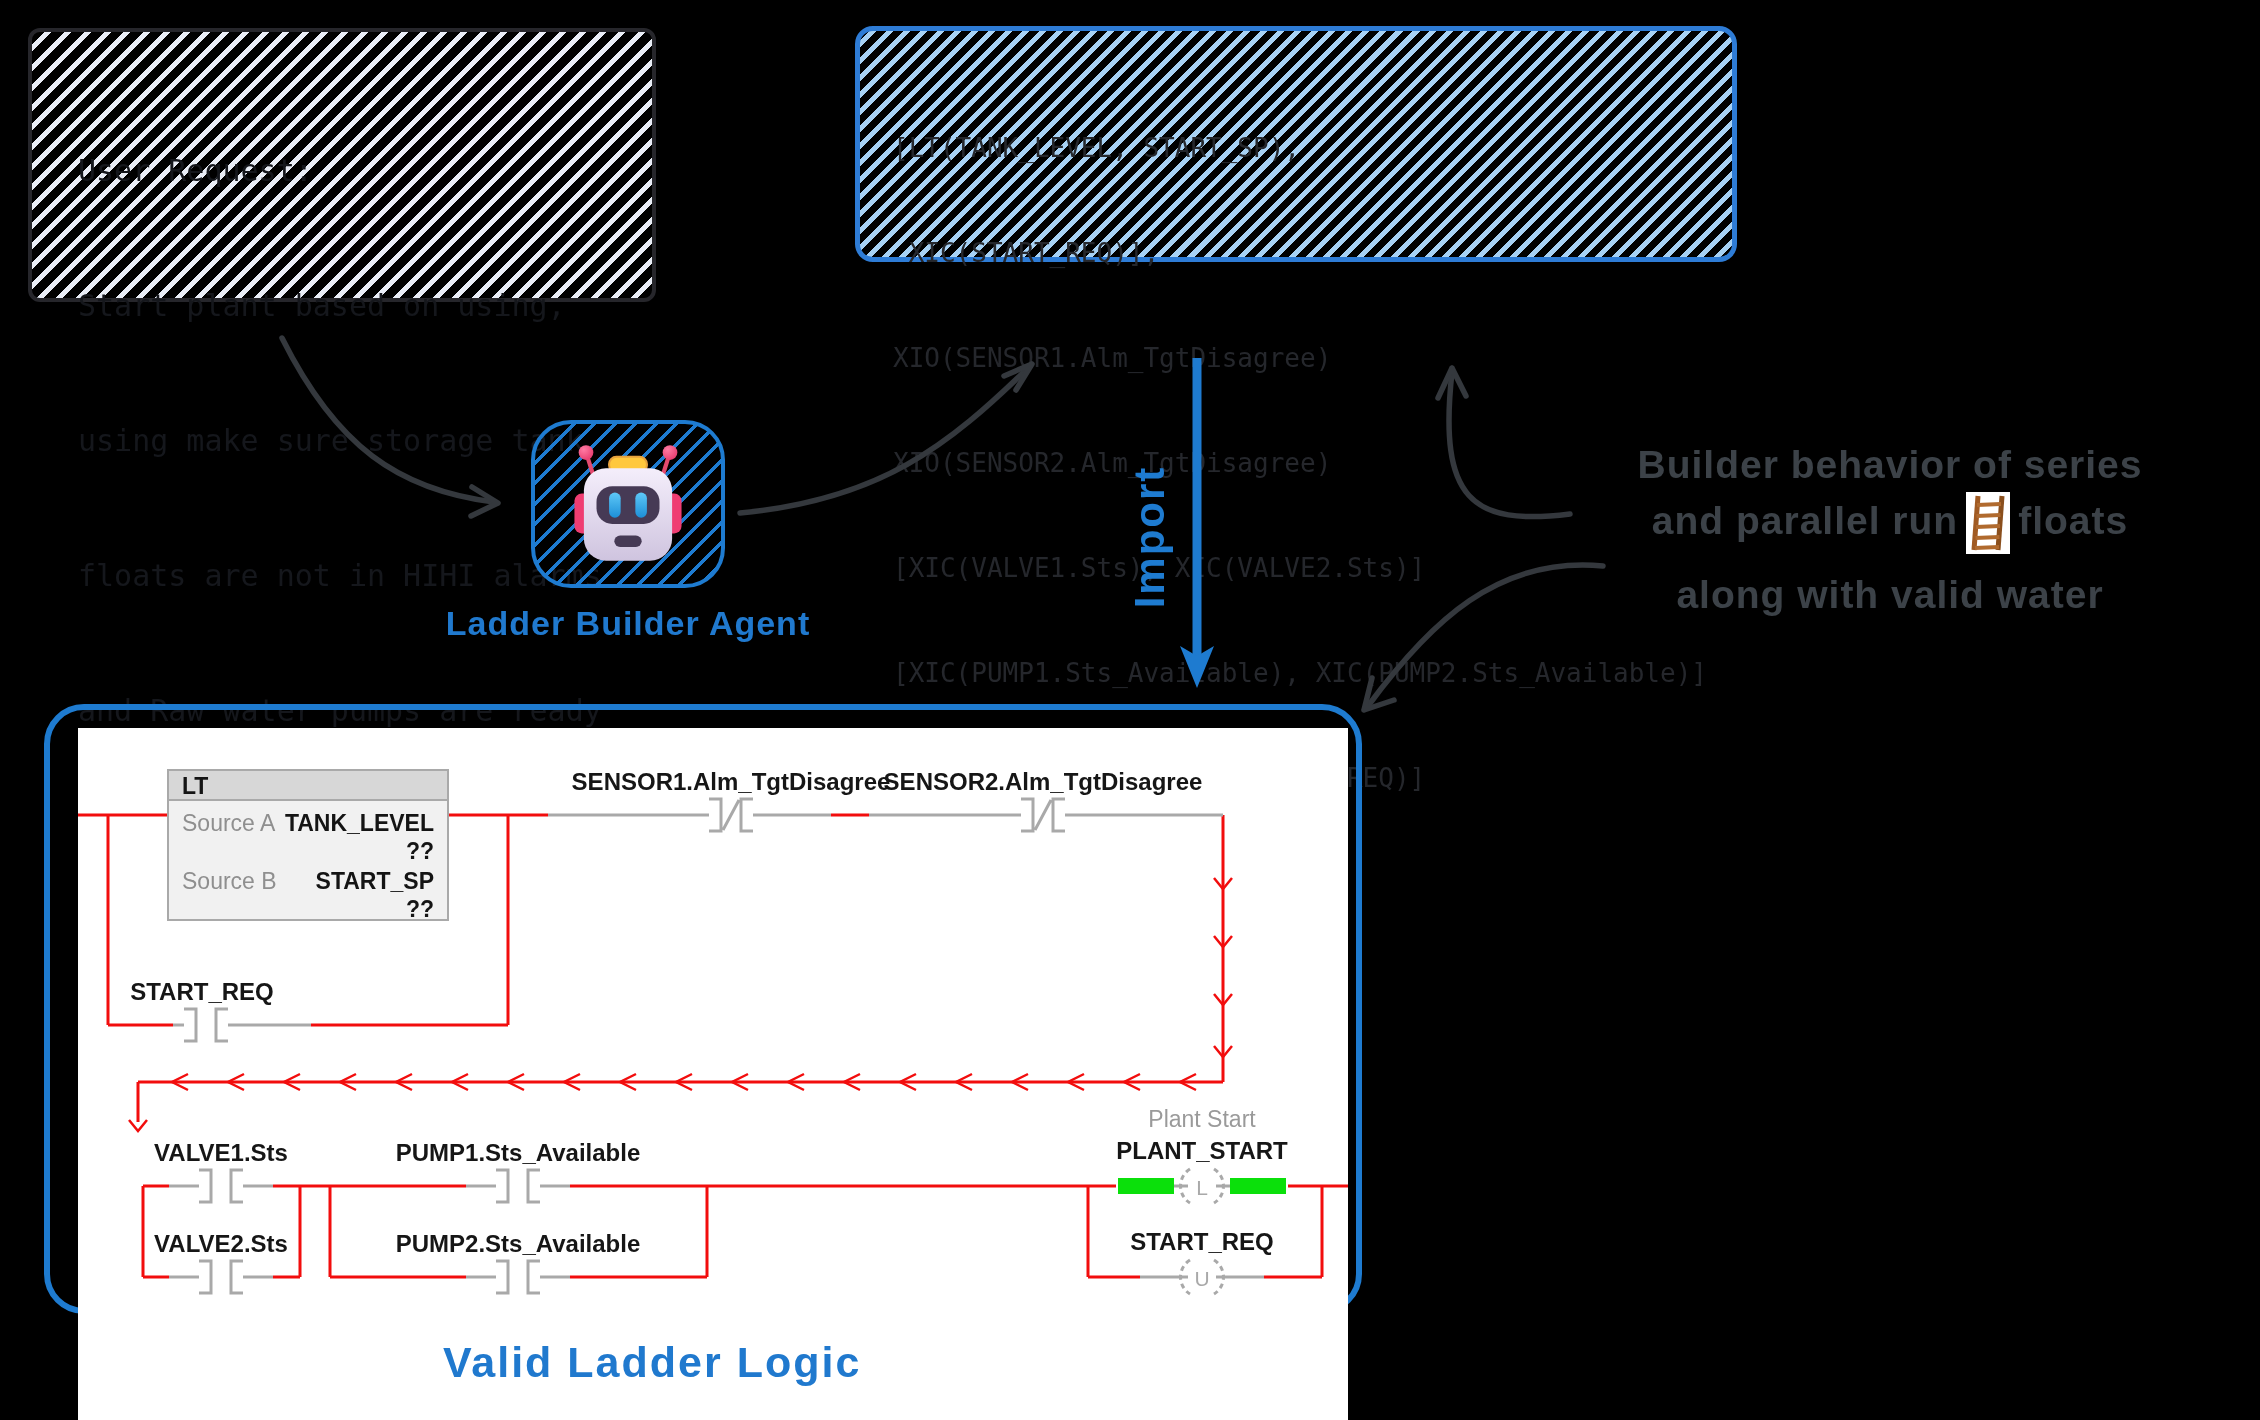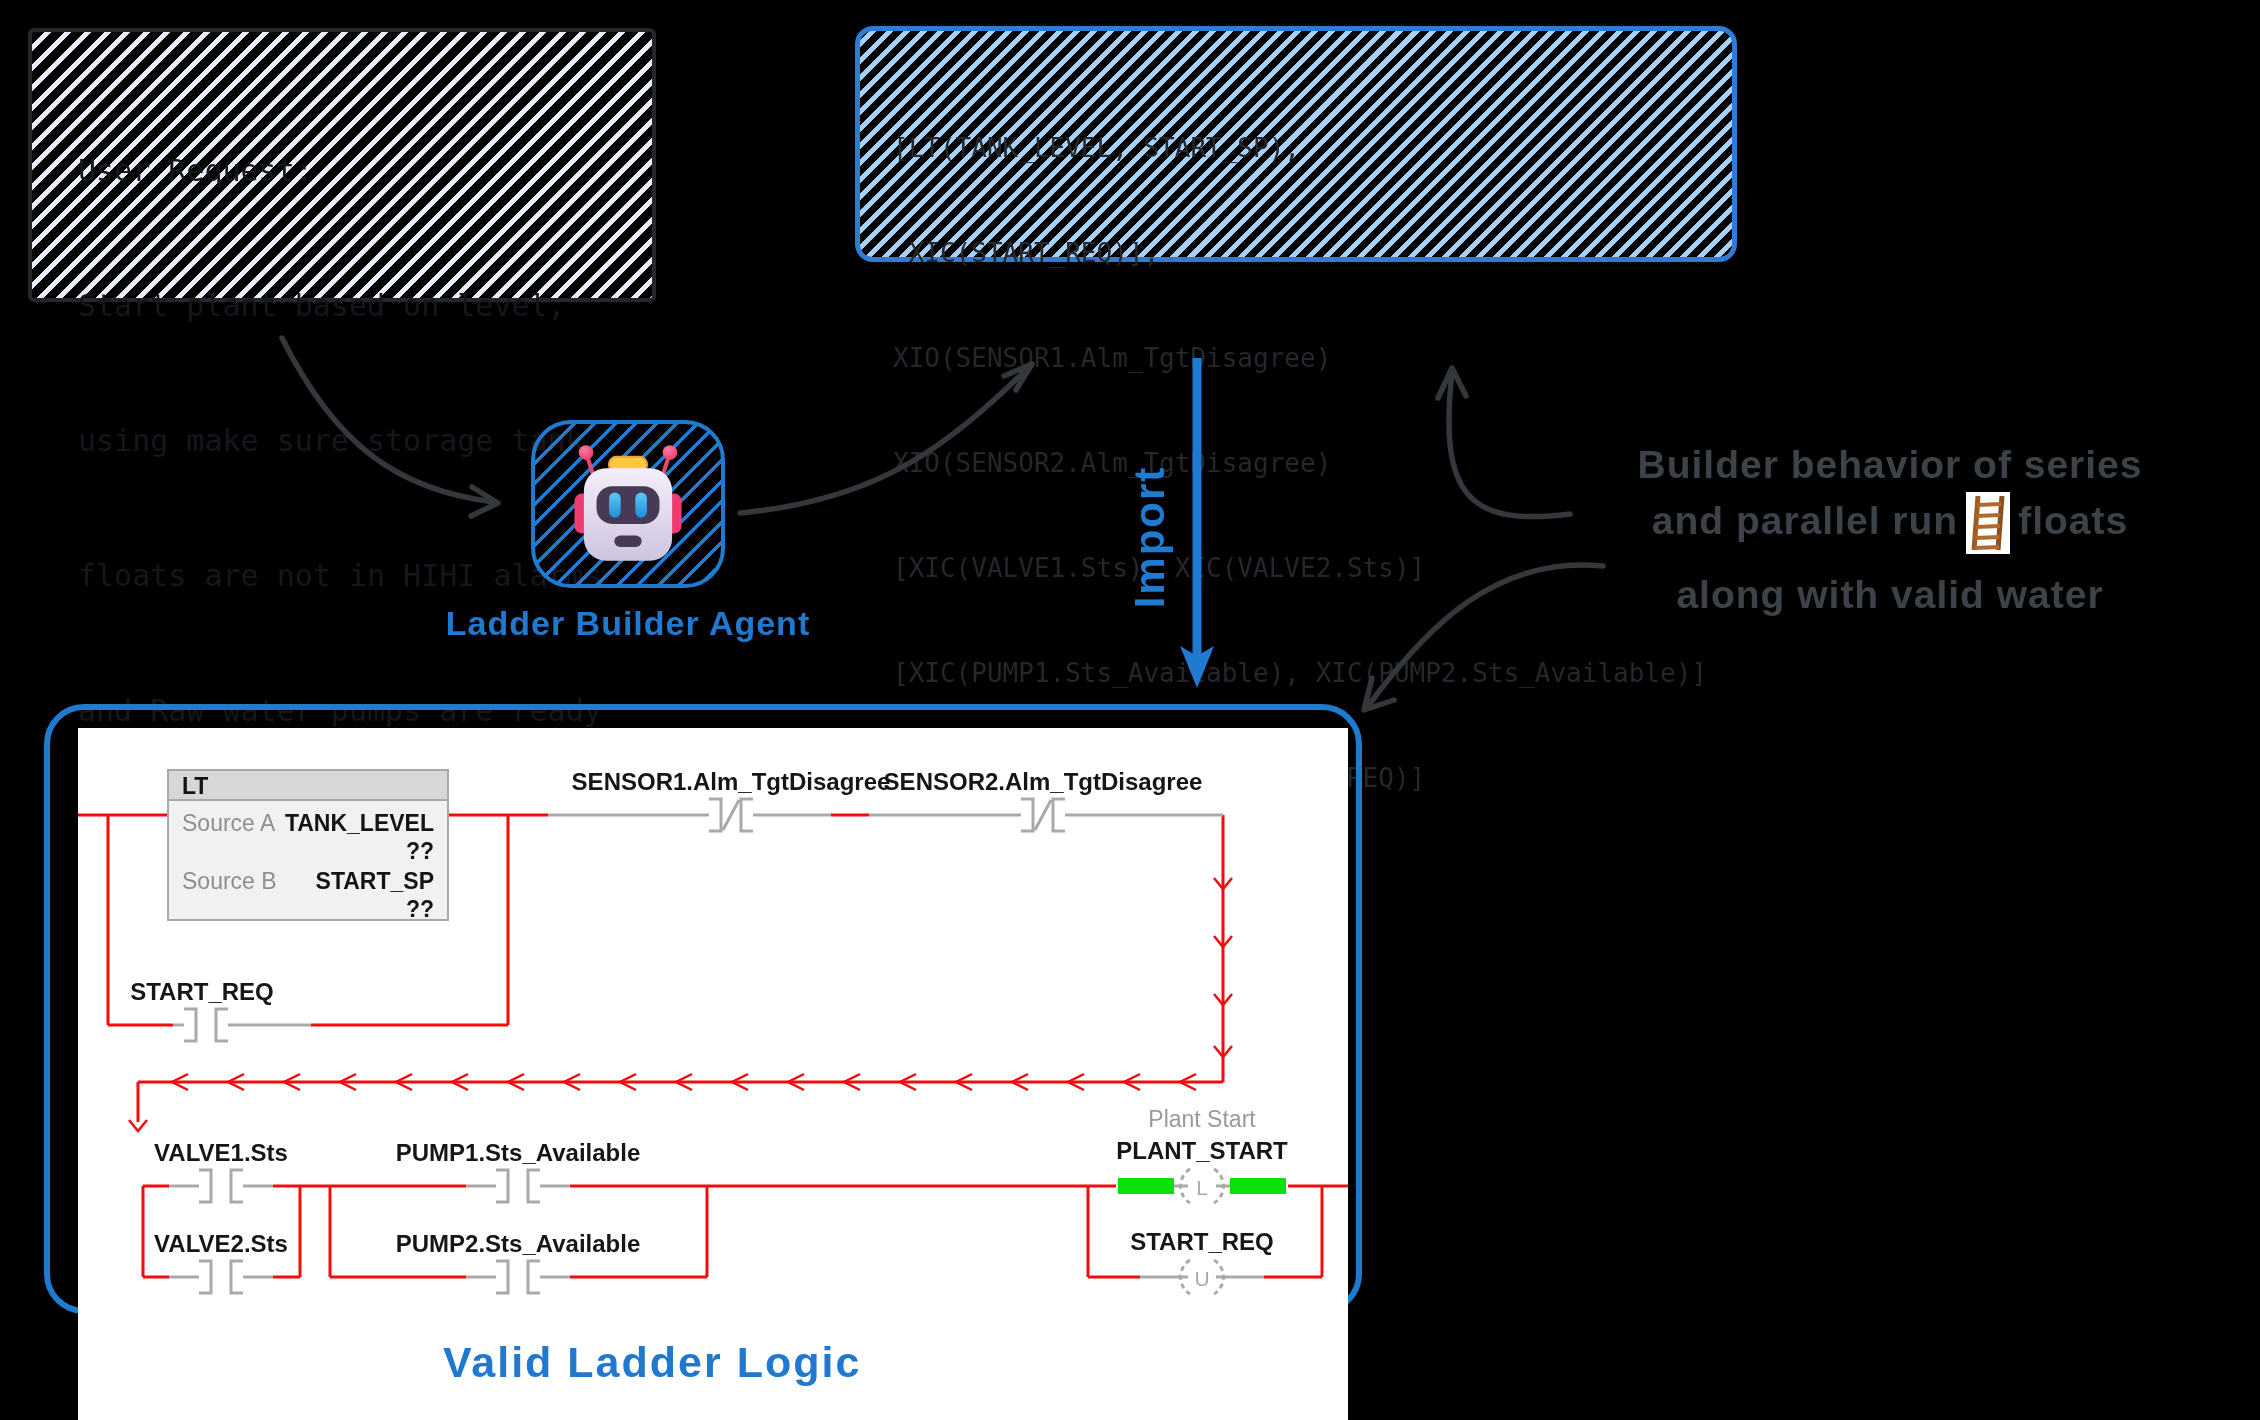--- a/index.html
+++ b/index.html
@@ -2,21 +2,21 @@
 <html><head>
 <meta charset="utf-8">
 <style>
   html,body{margin:0;padding:0;background:#000;}
   #canvas{position:relative;width:2260px;height:1420px;background:#000;overflow:hidden;
           font-family:"Liberation Sans",sans-serif;}
 
   
   .sketch-box{position:absolute;box-sizing:border-box;white-space:pre;}
   #user-request-box{
-    left:28px;top:28px;width:628px;height:274px;border:4px solid #26262b;border-radius:6px;
+    left:28px;top:28px;width:628px;height:274px;border:4px solid #26262b;border-radius:12px;
     background:repeating-linear-gradient(135deg, transparent 0 9px, #e9edf6 9px 14px);
     padding:26px 18px 0 46px;
     font-family:"DejaVu Sans Mono",monospace;font-size:30px;line-height:45px;color:#15171c;
   }
   #l5x-box{
     left:855px;top:26px;width:882px;height:236px;border:5px solid #2e7cd6;border-radius:18px;
     background:repeating-linear-gradient(135deg, transparent 0 7px, #a7d1f4 7px 12px);
     padding:30px 14px 0 33px;
     font-family:"DejaVu Sans Mono",monospace;font-size:26px;line-height:35px;color:#25272c;
   }
@@ -63,21 +63,21 @@
   #arrow-overlay{position:absolute;left:0;top:0;width:2260px;height:1420px;pointer-events:none;}
   .ladder-text{font-family:"Liberation Sans",sans-serif;}
 </style>
 </head>
 <body>
 
 <div id="canvas">
 
   <div id="user-request-box" class="sketch-box">
     <div>User Request:</div>
-    <div>Start plant based on level,</div>
+    <div>Start plant based on using,</div>
     <div>using make sure storage tank</div>
     <div>floats are not in HIHI alarms</div>
     <div>and Raw water pumps are ready</div>
   </div>
 
   <div id="l5x-box" class="sketch-box">
     <div>[LT(TANK_LEVEL, START_SP),</div>
     <div> XIC(START_REQ)],</div>
     <div>XIO(SENSOR1.Alm_TgtDisagree)</div>
     <div>XIO(SENSOR2.Alm_TgtDisagree)</div>

